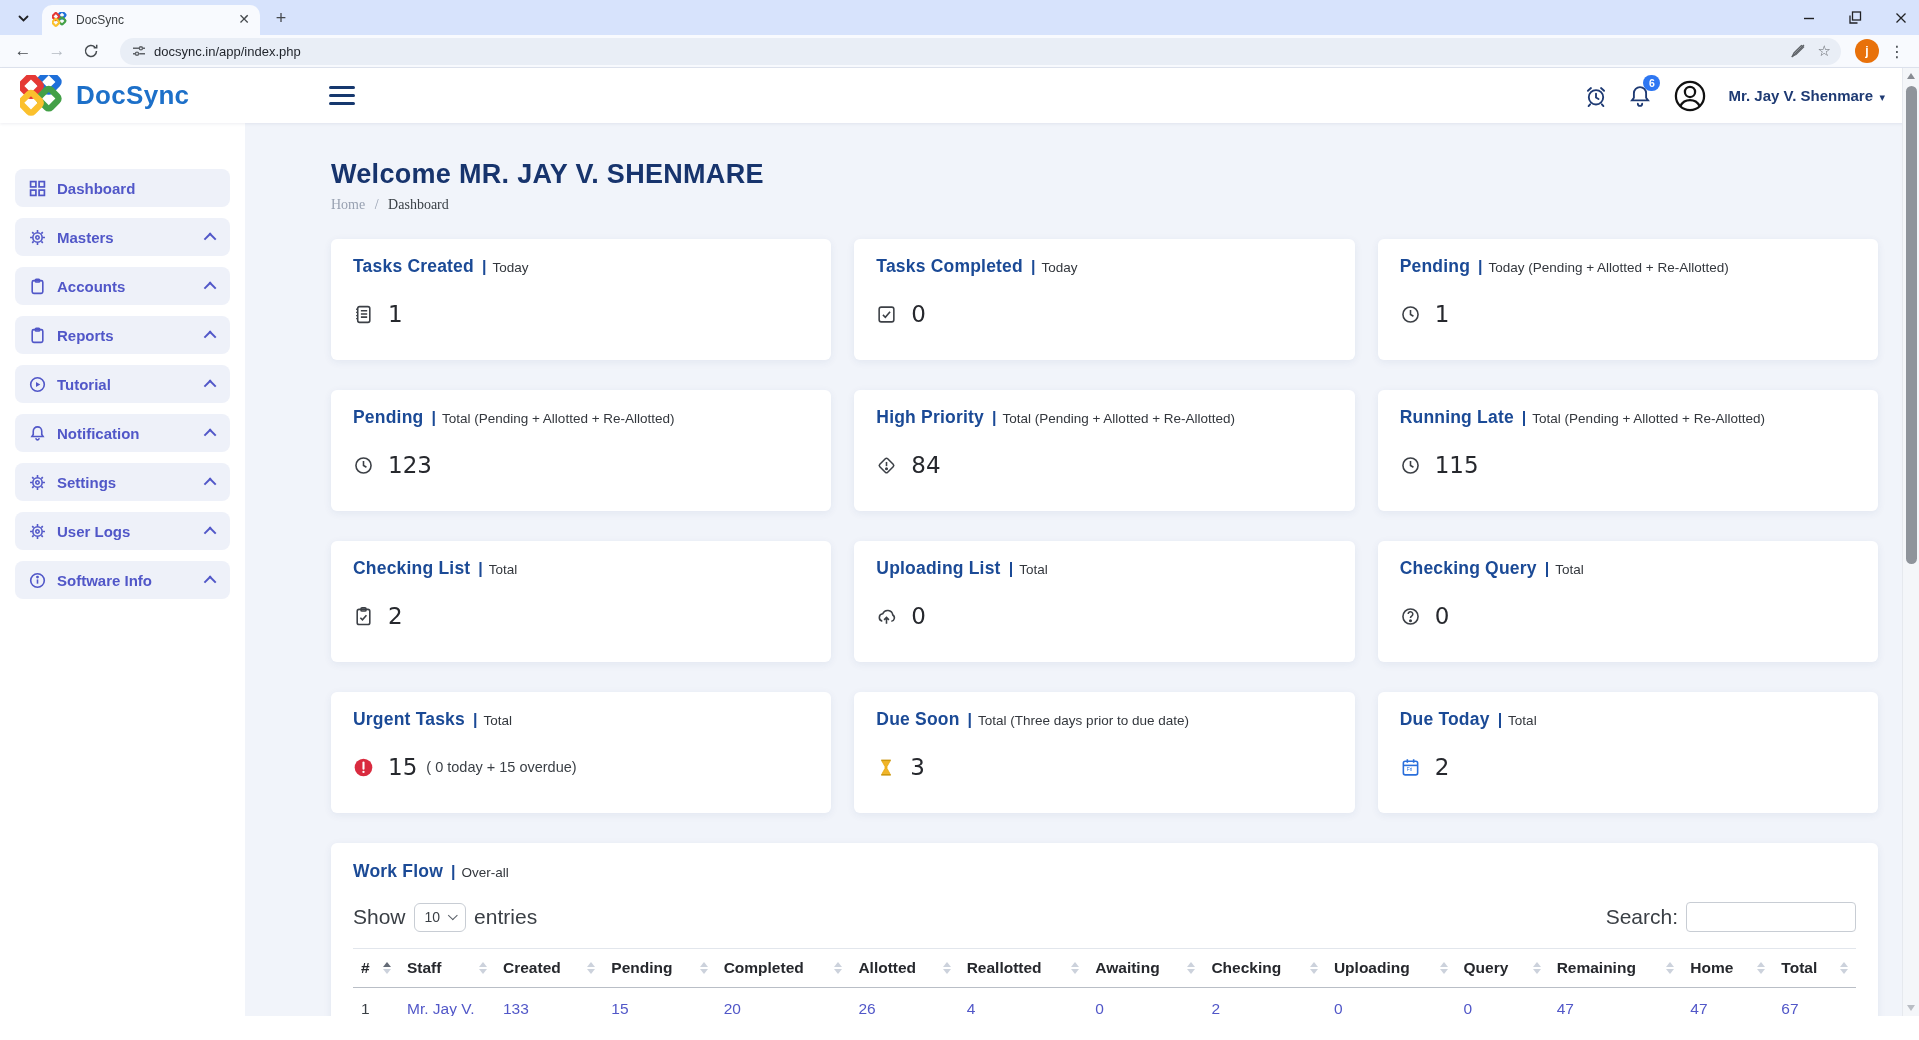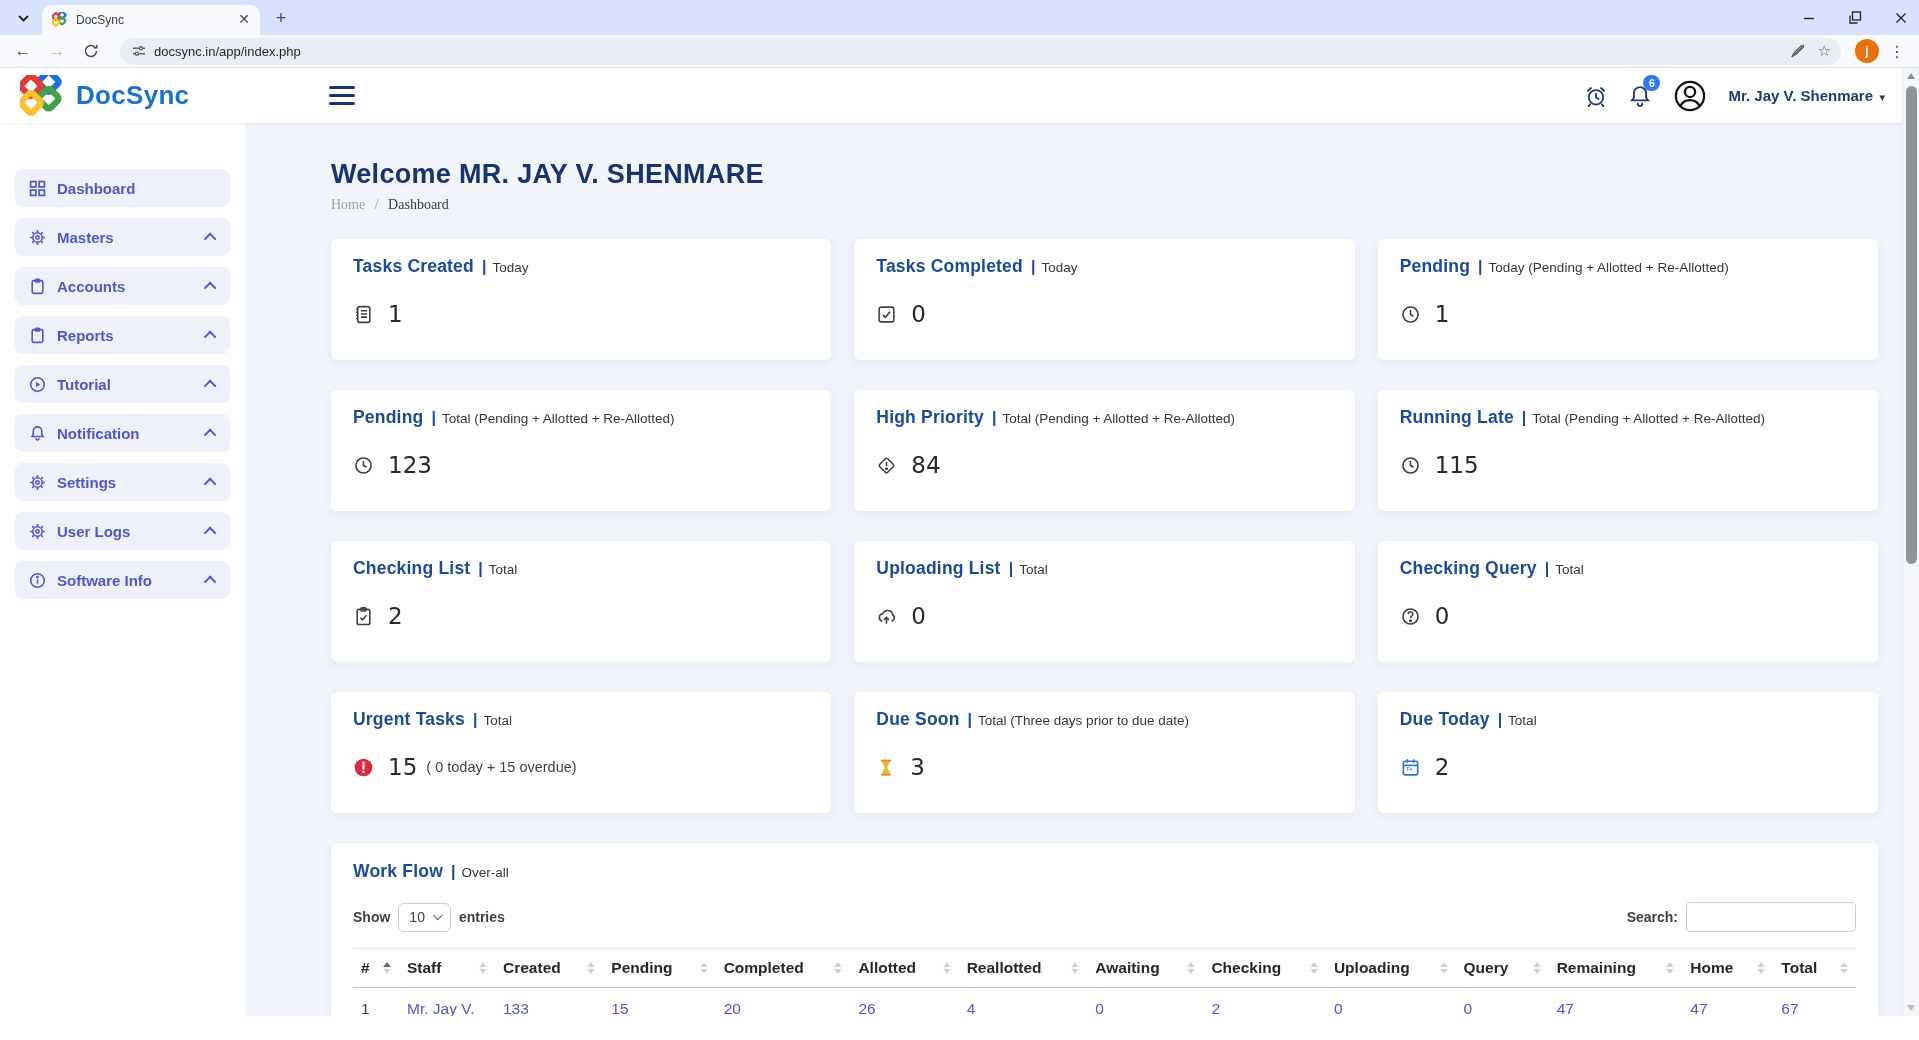--- a/index.html
+++ b/index.html
@@ -60,21 +60,21 @@
   .pipe { color:#1b4a96; font-weight:700; margin:0 6px 0 8px; }
   .cs { font-size:13.5px; color:#33373d; }
   .card-val { margin-top:24px; display:flex; align-items:center; }
   .cicon { display:flex; align-items:center; color:#3c4046; margin-right:14px; }
   .num { font-size:23px; color:#26282d; font-family:"DejaVu Sans",sans-serif; }
   .extra { font-size:14.5px; color:#3a3f45; margin-left:9px; }
 
   
   .wfcard { grid-column:1 / -1; height:auto; min-height:230px; padding:18px 22px 30px 22px; }
   .wf-controls { margin-top:20px; display:flex; align-items:center; }
-  .lbl { font-size:14px; color:#3a3f45;font-weight:bold; }
+  .lbl { font-size:21px; color:#3a3f45; }
   .entries-select { margin:0 8px; border:1px solid #c8cdd4; border-radius:6px; height:29px; padding:0 8px 0 10px; display:inline-flex; align-items:center; font-size:14px; color:#3a3f45; background:#fff; }
   .sel-chev { width:7px; height:7px; border-left:1.6px solid #5a6068; border-bottom:1.6px solid #5a6068; transform:rotate(-45deg) translate(1px,-2px); margin-left:10px; }
   .searchwrap { margin-left:auto; display:flex; align-items:center; }
   .searchwrap input { width:170px; height:30px; border:1px solid #c8cdd4; border-radius:4px; margin-left:8px; background:#fff; padding:0 8px; font-size:14px; }
 
   table.wf { width:100%; border-collapse:collapse; margin-top:16px; }
   .wf th { position:relative; text-align:left; font-size:15.5px; font-weight:700; color:#26282d; padding:10px 26px 10px 8px; border-top:1px solid #e2e6ec; border-bottom:1px solid #b9bec6; white-space:nowrap; }
   .wf th:nth-child(1){ width:46px; }
   .wf th:nth-child(2){ width:96px; }
   .wf td { font-size:15.5px; padding:12px 8px; color:#5157c8; vertical-align:top; }

